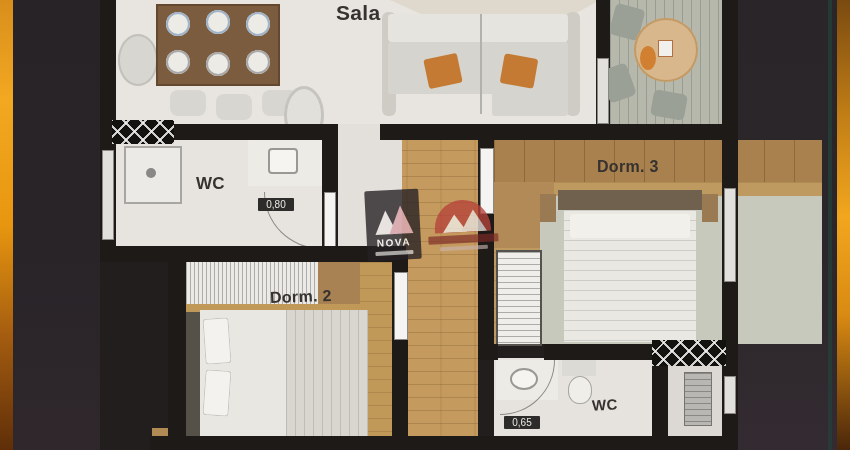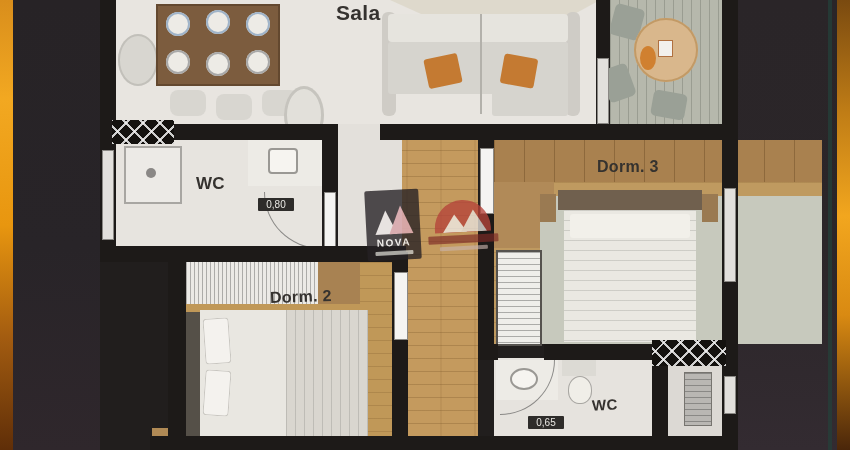--- a/index.html
+++ b/index.html
@@ -182,21 +182,21 @@
     <div class="abs w" style="left:496px;top:0;width:14px;height:60px;"></div>
     <div class="abs win" style="left:497px;top:58px;width:10px;height:64px;"></div>
     <div class="abs w" style="left:622px;top:0;width:16px;height:450px;"></div>
     <div class="abs win" style="left:624px;top:188px;width:10px;height:92px;"></div>
     <div class="abs win" style="left:624px;top:376px;width:10px;height:36px;"></div>
     <div class="abs w" style="left:50px;top:436px;width:588px;height:14px;"></div>
     <div class="abs hatch" style="left:12px;top:120px;width:62px;height:24px;"></div>
     <div class="abs hatch" style="left:552px;top:340px;width:74px;height:26px;"></div>
 
     <div class="abs dimtag" style="left:158px;top:198px;width:36px;height:13px;">0,80</div>
-    <div class="abs dimtag" style="left:428px;top:416px;width:36px;height:13px;">0,65</div>
+    <div class="abs dimtag" style="left:404px;top:416px;width:36px;height:13px;">0,65</div>
 
     <div class="abs label" style="left:236px;top:1px;font-size:21px;">Sala</div>
     <div class="abs label" style="left:96px;top:174px;font-size:17px;">WC</div>
     <div class="abs label" style="left:497px;top:158px;font-size:16px;">Dorm. 3</div>
     <div class="abs label" style="left:170px;top:288px;font-size:16px;transform:rotate(-2deg);">Dorm. 2</div>
     <div class="abs label" style="left:492px;top:396px;font-size:15px;transform:rotate(-3deg);">WC</div>
 
     <div class="abs wm1">
       <div class="peaks">
         <div class="peak" style="left:2px;width:0;height:0;border-left:11px solid transparent;border-right:11px solid transparent;border-bottom:24px solid #e9e4e2;"></div>

